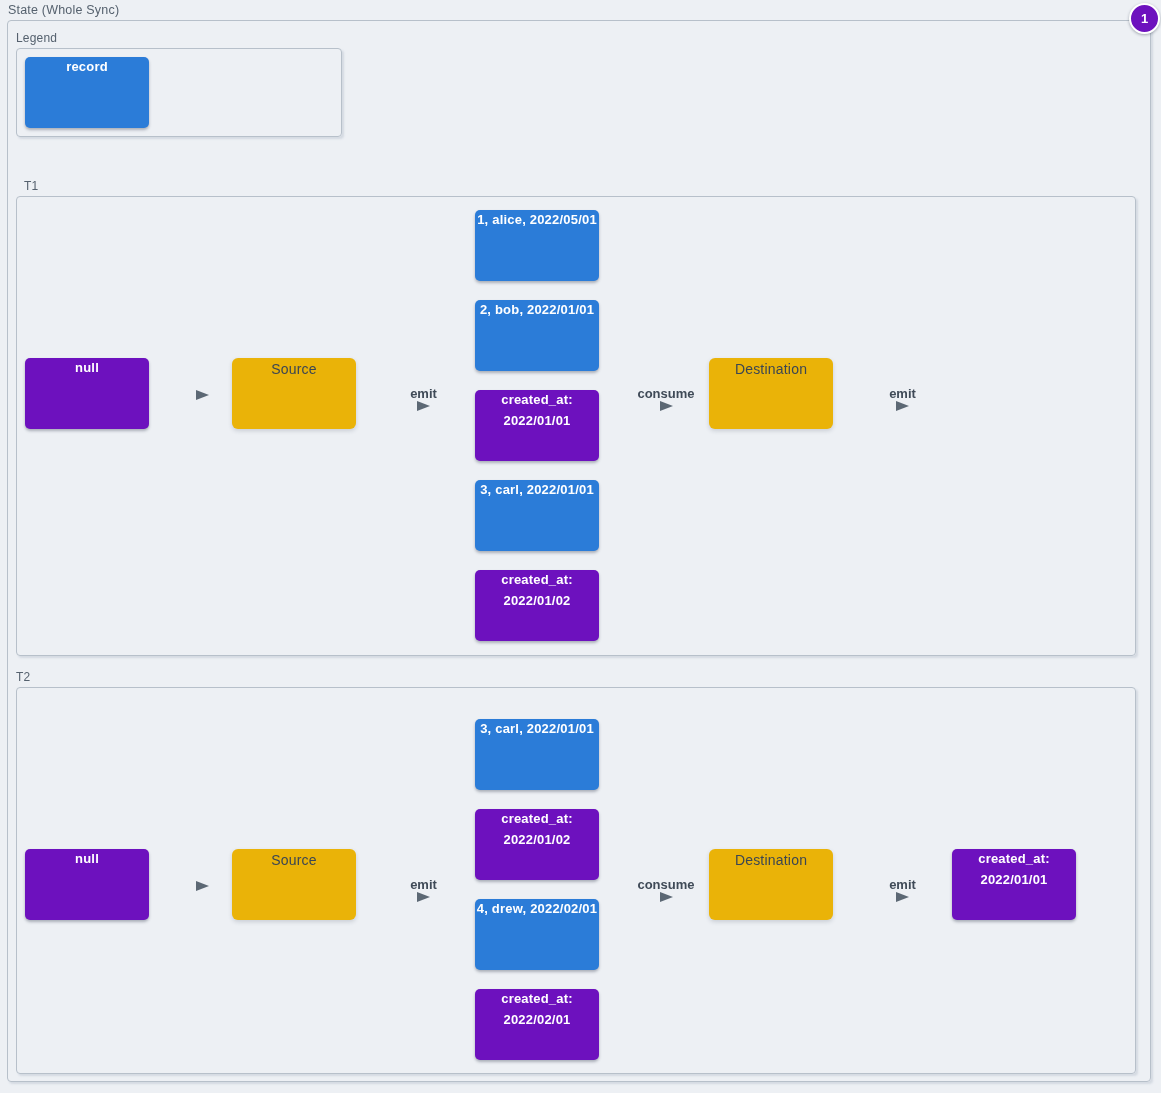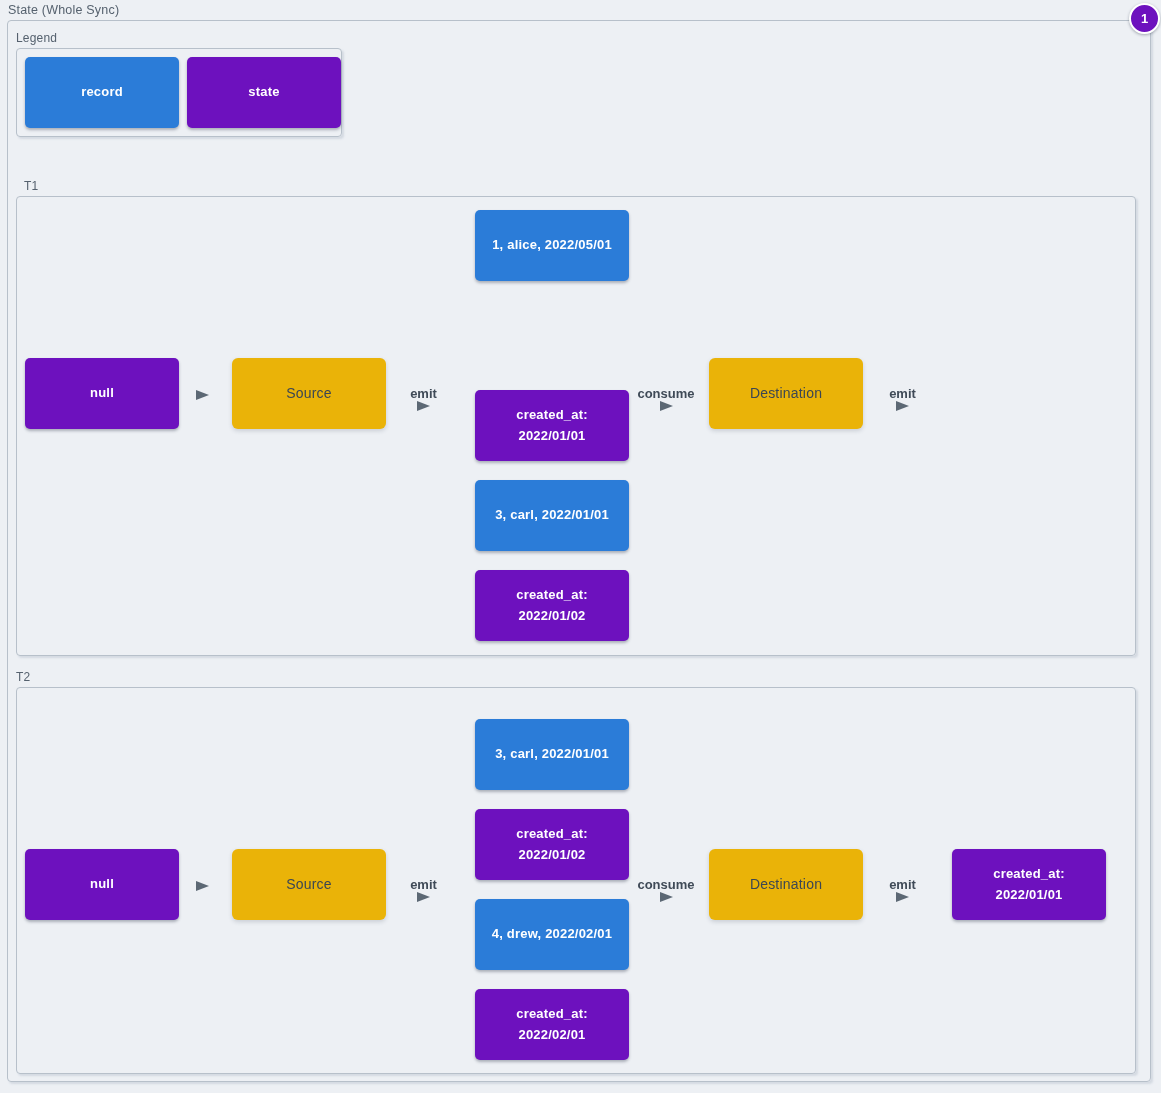--- a/index.html
+++ b/index.html
@@ -27,27 +27,26 @@
     position: absolute;
     font-size: 12px;
     color: #55616e;
     letter-spacing: 0.2px;
     white-space: nowrap;
   }
   .glabel.title { font-size: 12.5px; }
   
   .node {
     position: absolute;
-    width: 154px;
+    width: 124px;
     height: 71px;
     border-radius: 5px;
     display: flex;
     flex-direction: column;
     align-items: center;
-    justify-content: center;
     text-align: center;
     font-size: 13px;
     font-weight: 700;
     letter-spacing: 0.2px;
     line-height: 1.6;
     color: #ffffff;
   }
   .node span:empty { display: none; }
   .node.record {
     background: var(--record-blue, #2b7cd8);
@@ -116,23 +115,20 @@
 <div class="canvas">
 
   <div class="glabel title" style="left:8px; top:3px;">State (Whole Sync)</div>
   <div class="gbox" style="left:7px; top:20px; width:1142px; height:1060px;"></div>
 
   <div class="glabel" style="left:16px; top:31px;">Legend</div>
   <div class="gbox" style="left:16px; top:48px; width:324px; height:87px;"></div>
   <div class="node record" style="left:25px; top:57px;">
     <span>record</span>
   </div>
-  <div class="node state" style="left:187px; top:57px;">
-    <span>state</span>
-  </div>
 
   <div class="glabel" style="left:24px; top:179px;">T1</div>
   <div class="gbox" style="left:16px; top:196px; width:1118px; height:458px;"></div>
 
   <div class="node state" style="left:25px; top:358px;">
     <span>null</span>
   </div>
 
   <div class="edge" style="left:174px; top:386px; width:56px;">
     <div class="seg grow"></div>
@@ -147,20 +143,24 @@
     <div class="seg grow"></div>
     <span class="elabel">emit</span>
     <div class="seg" style="width:12px;"></div>
     <div class="head"></div>
   </div>
 
   <div class="node record" style="left:475px; top:210px;">
     <span>1, alice, 2022/05/01</span>
 
   </div>
+  <div class="node record" style="left:475px; top:300px;">
+    <span>2, bob, 2022/01/01</span>
+
+  </div>
   <div class="node state" style="left:475px; top:390px;">
     <span>created_at:</span>
     <span>2022/01/01</span>
   </div>
   <div class="node record" style="left:475px; top:480px;">
     <span>3, carl, 2022/01/01</span>
 
   </div>
   <div class="node state" style="left:475px; top:570px;">
     <span>created_at:</span>

